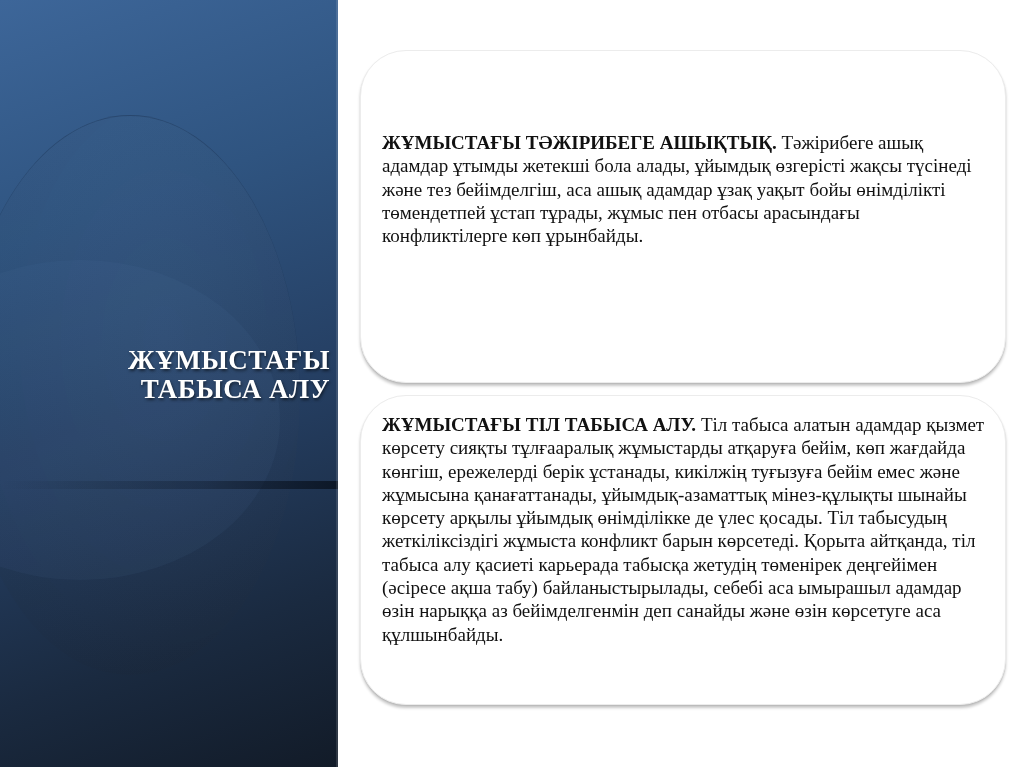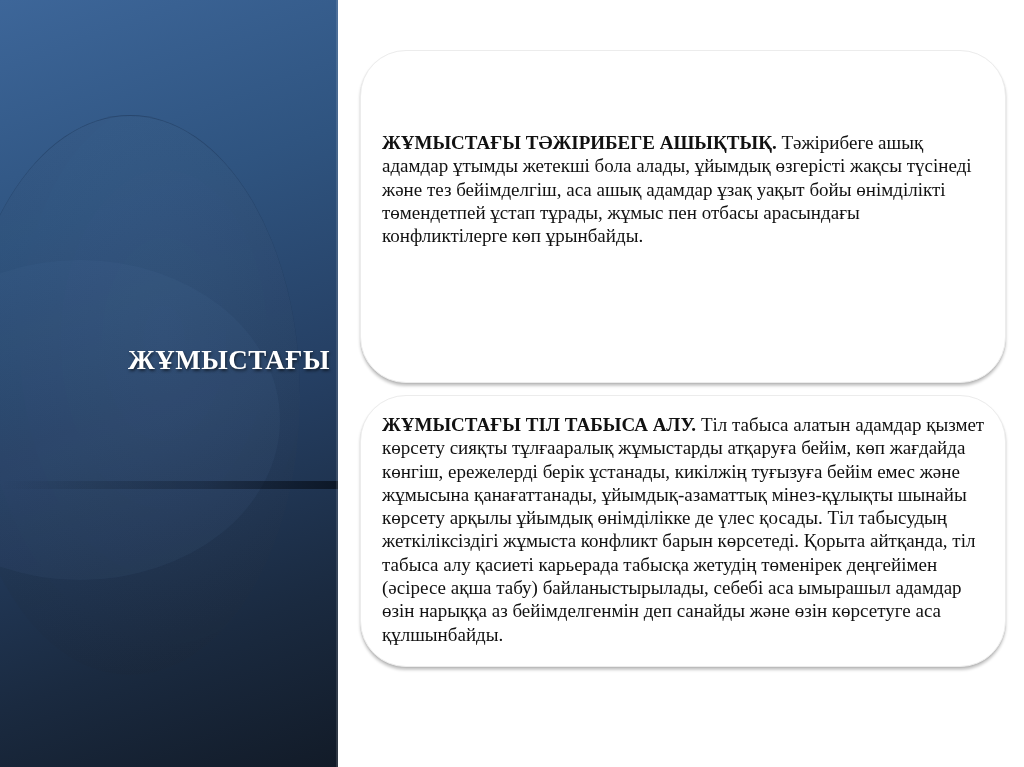--- a/index.html
+++ b/index.html
@@ -40,41 +40,42 @@
     }
 
     .card {
       position: absolute; left: 360px; width: 646px;
       background: #ffffff;
       border-radius: 46px;
       border: 1px solid #ececec;
       box-shadow: 0 3px 3px rgba(0,0,0,0.22), 0 1px 1px rgba(0,0,0,0.08);
     }
     .card-1 { top: 50px; height: 333px; }
-    .card-2 { top: 395px; height: 272px; }
+    .card-2 { top: 395px; height: 310px; }
 
     .card-text {
       position: absolute; left: 21px; right: 18px;
       font-family: "Liberation Serif", serif;
       font-size: 19px; line-height: 23.3px; color: #111111;
     }
     .card-1 .card-text { top: 80px; }
     .card-2 .card-text { top: 17px; }
     .card-text b { font-weight: bold; }
   </style>
 </head>
 <body>
 
 <div class="left-panel">
   <div class="arc2"></div>
   <div class="arc1"></div>
   <div class="band"></div>
   <div class="edge"></div>
   <div class="title">
     <div>ЖҰМЫСТАҒЫ</div>
+    <div>ТАБЫСА АЛУ</div>
   </div>
 </div>
 
 <div class="card card-1">
   <p class="card-text"><b>ЖҰМЫСТАҒЫ ТӘЖІРИБЕГЕ АШЫҚТЫҚ.</b><span> Тәжірибеге ашық адамдар ұтымды жетекші бола алады, ұйымдық өзгерісті жақсы түсінеді және тез бейімделгіш, аса ашық адамдар ұзақ уақыт бойы өнімділікті төмендетпей ұстап тұрады, жұмыс пен отбасы арасындағы конфликтілерге көп ұрынбайды.</span></p>
 </div>
 
 <div class="card card-2">
   <p class="card-text"><b>ЖҰМЫСТАҒЫ ТІЛ ТАБЫСА АЛУ.</b><span> Тіл табыса алатын адамдар қызмет көрсету сияқты тұлғааралық жұмыстарды атқаруға бейім, көп жағдайда көнгіш, ережелерді берік ұстанады, кикілжің туғызуға бейім емес және жұмысына қанағаттанады, ұйымдық-азаматтық мінез-құлықты шынайы көрсету арқылы ұйымдық өнімділікке де үлес қосады. Тіл табысудың жеткіліксіздігі жұмыста конфликт барын көрсетеді. Қорыта айтқанда, тіл табыса алу қасиеті карьерада табысқа жетудің төменірек деңгейімен (әсіресе ақша табу) байланыстырылады, себебі аса ымырашыл адамдар өзін нарыққа аз бейімделгенмін деп санайды және өзін көрсетуге аса құлшынбайды.</span></p>
 </div>

